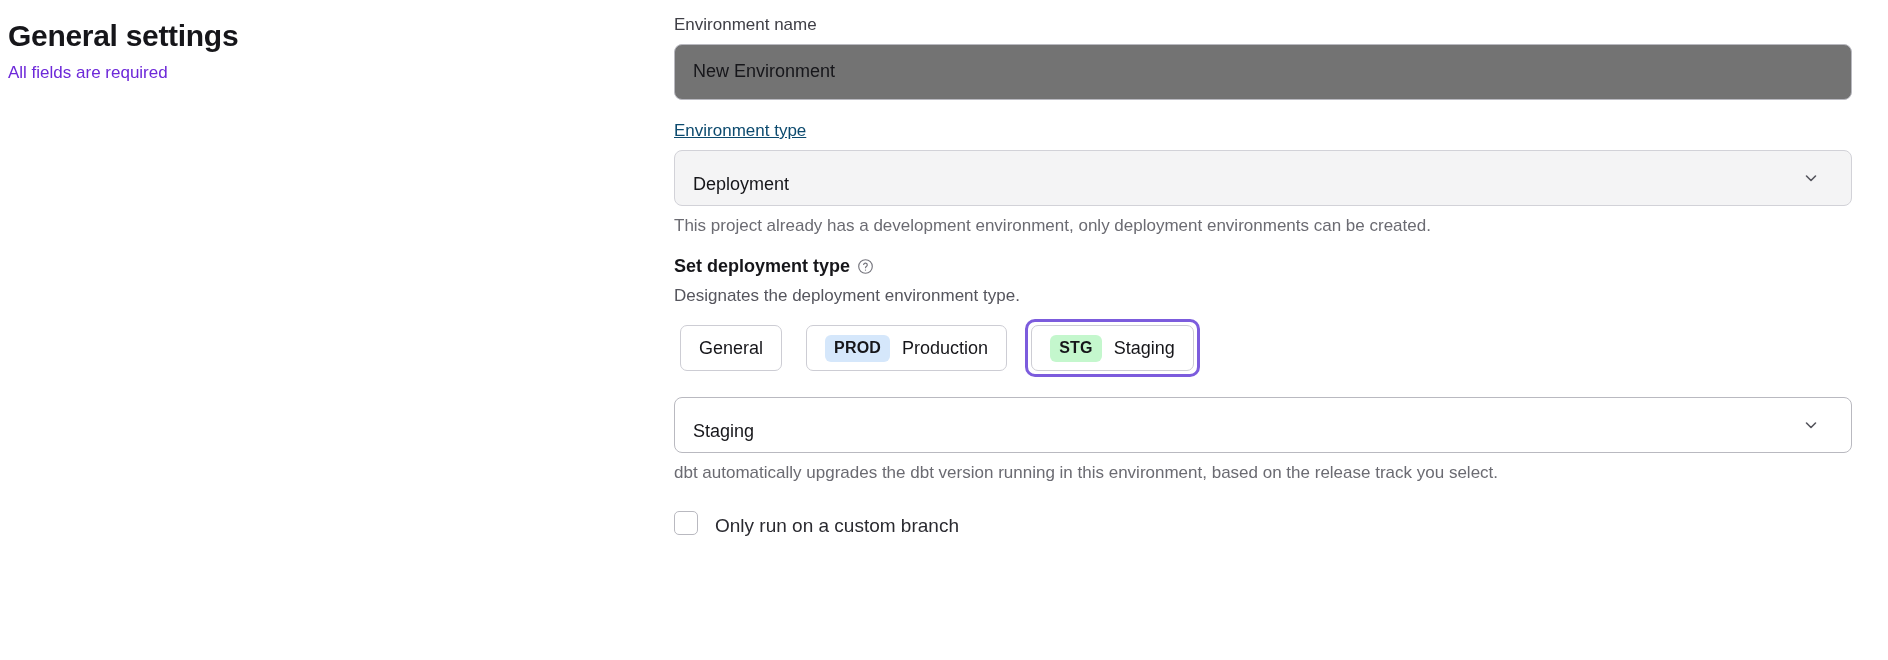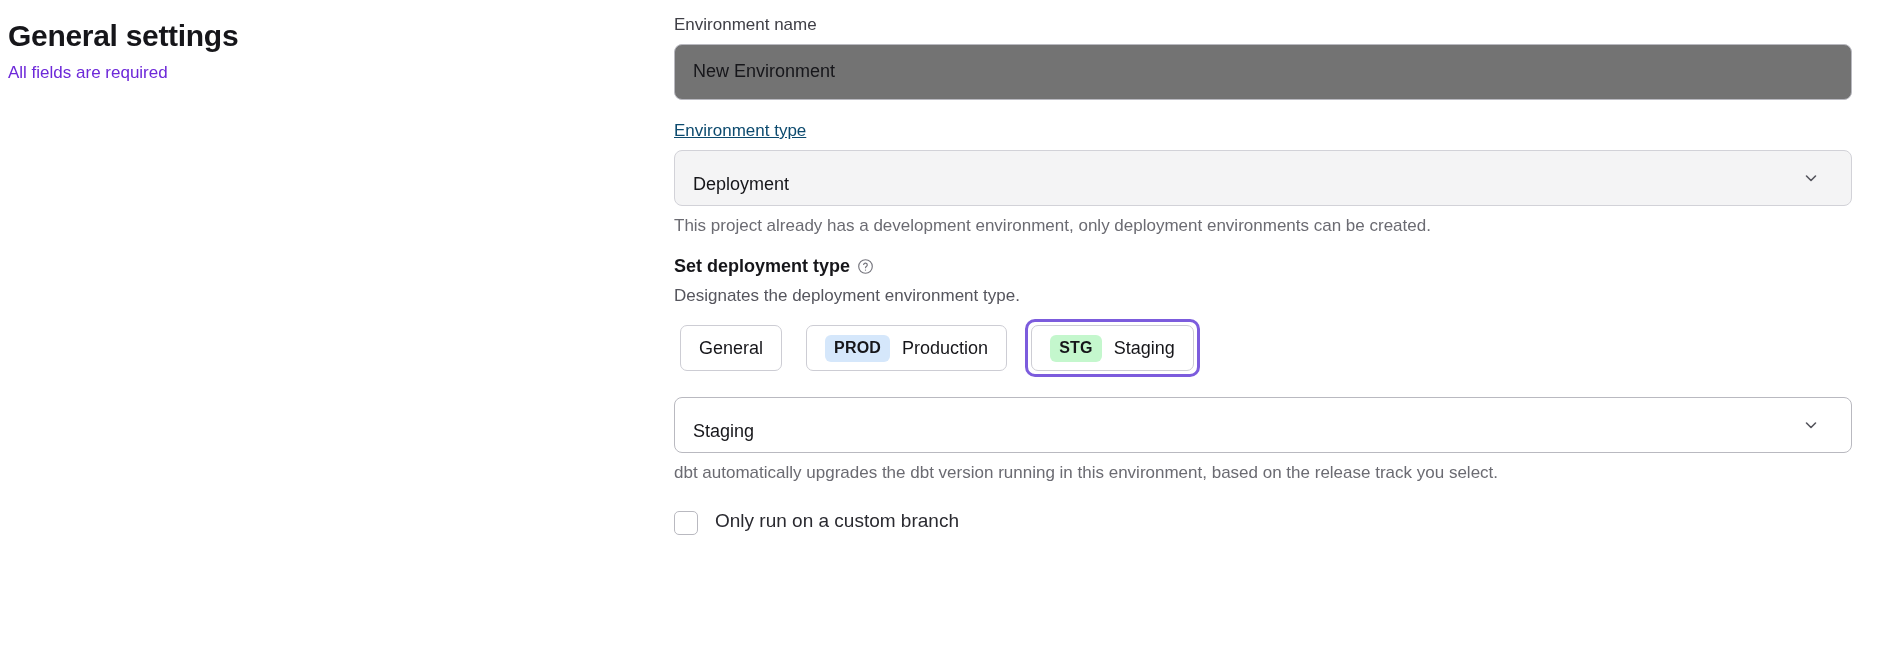--- a/index.html
+++ b/index.html
@@ -190,21 +190,21 @@
     color: #16161a;
   }
   .badge.stg { background: #c4f7cd; }
   .badge.prod { background: #d5e7fb; }
 
   .seg-label { line-height: 1; }
 
   
   .checkbox-row {
     display: flex;
-    align-items: flex-start;
+    align-items: flex-end;
     gap: 17px;
     margin-top: 26px;
   }
   .checkbox {
     box-sizing: border-box;
     width: 24px;
     height: 24px;
     border: 1px solid #b9b9c0;
     border-radius: 5px;
     background: #ffffff;

